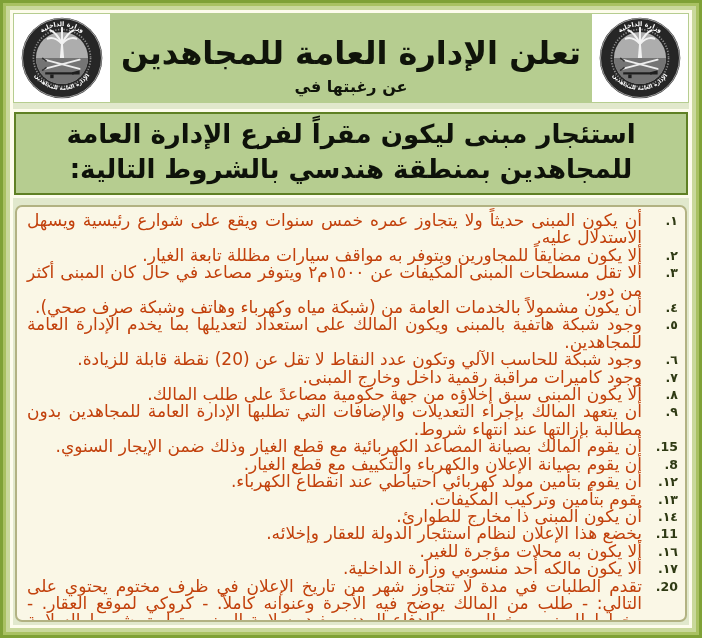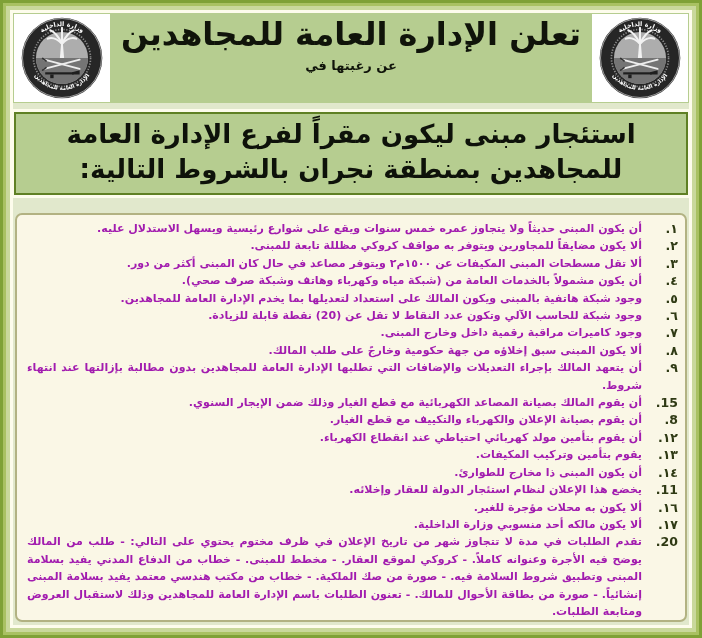--- a/index.html
+++ b/index.html
@@ -7,43 +7,43 @@
   .page{width:702px;height:638px;background:var(--frame_dark,#7fa136);padding:3px;
         font-family:"DejaVu Sans","Liberation Sans",sans-serif;direction:rtl;}
   .f2{width:100%;height:100%;background:var(--frame_mid,#a9c162);padding:3px;}
   .f3{width:100%;height:100%;background:var(--frame_light,#c9d89b);padding:4px;}
   .f4{width:100%;height:100%;background:var(--frame_white,#fdfcec);padding:3px;}
   .content{width:100%;height:100%;background:var(--page_bg,#e1e8cc);position:relative;
            display:flex;flex-direction:column;overflow:hidden;}
 
   .header-band{height:90px;background:var(--band_bg,#b6cd90);position:relative;
                text-align:center;flex:0 0 auto;}
-  .ann-title{font-size:32px;font-weight:bold;color:#10140a;padding-top:2px;line-height:38px;letter-spacing:0;}
-  .ann-subtitle{font-size:13px;font-weight:bold;color:#10140a;margin-top:5px;}
+  .ann-title{font-size:32px;font-weight:bold;color:#10140a;padding-top:21px;line-height:38px;letter-spacing:0;}
+  .ann-subtitle{font-size:16px;font-weight:bold;color:#10140a;margin-top:5px;}
 
   .emblem-box{position:absolute;top:1px;width:96px;height:88px;background:#ffffff;
               display:flex;align-items:center;justify-content:center;}
   .emblem-box.left{left:1px;}
   .emblem-box.right{right:1px;}
   .emblem-box svg{width:84px;height:84px;}
 
-  .subject-box{margin:9px 1px 8px;background:var(--band_bg,#b6cd90);
+  .subject-box{margin:9px 1px 0;background:var(--band_bg,#b6cd90);
                border:2px solid var(--subject_border,#5f8024);
                outline:3px solid var(--frame_white,#fdfcec);
                text-align:center;padding:3px 4px 6px;flex:0 0 auto;}
   .subject-line{font-size:26px;font-weight:bold;color:#0e120a;line-height:35px;}
 
   .conditions-box{flex:1 1 auto;margin:10px 2px 3px;background:var(--list_bg,#faf7e6);
                   border:2px solid var(--list_border,#b2b282);border-radius:7px;
                   padding:5px 7px 4px 8px;overflow:hidden;}
   .cond-item{display:flex;direction:rtl;}
   .cond-item .num{flex:0 0 30px;font-size:12.5px;line-height:17.4px;font-weight:bold;
                   color:#2f3a14;text-align:right;white-space:nowrap;}
-  .cond-item .txt{flex:1 1 auto;font-size:11px;line-height:17.4px;font-weight:bold;
-                  color:#a21caf;text-align:justify;padding-right:6px;padding-left:2px;}
+  .cond-item .txt{flex:1 1 auto;font-size:17px;line-height:17.4px;font-weight:normal;
+                  color:#c2410c;text-align:justify;padding-right:6px;padding-left:2px;}
 </style>
 </head>
 <body>
 
 <div class="page">
  <div class="f2">
   <div class="f3">
    <div class="f4">
     <div class="content">
 
@@ -125,33 +125,33 @@
             </text>
             <text font-size="6.5" fill="#ffffff" font-weight="bold">
               <textPath href="#arcB2" startOffset="50%" text-anchor="middle">الإدارة العامة للمجاهدين</textPath>
             </text>
           </svg>
         </div>
       </div>
 
       <div class="subject-box">
         <div class="subject-line">استئجار مبنى ليكون مقراً لفرع الإدارة العامة</div>
-        <div class="subject-line">للمجاهدين بمنطقة نجران بالشروط التالية:</div>
+        <div class="subject-line">للمجاهدين بمنطقة هندسي بالشروط التالية:</div>
       </div>
 
       <div class="conditions-box">
         <div>
   <div class="cond-item">
     <span class="num">١.</span>
     <span class="txt">أن يكون المبنى حديثاً ولا يتجاوز عمره خمس سنوات ويقع على شوارع رئيسية ويسهل الاستدلال عليه.</span>
   </div>
 
   <div class="cond-item">
     <span class="num">٢.</span>
-    <span class="txt">ألا يكون مضايقاً للمجاورين ويتوفر به مواقف كروكي مظللة تابعة للمبنى.</span>
+    <span class="txt">ألا يكون مضايقاً للمجاورين ويتوفر به مواقف سيارات مظللة تابعة الغيار.</span>
   </div>
 
   <div class="cond-item">
     <span class="num">٣.</span>
     <span class="txt">ألا تقل مسطحات المبنى المكيفات عن ١٥٠٠م٢ ويتوفر مصاعد في حال كان المبنى أكثر من دور.</span>
   </div>
 
   <div class="cond-item">
     <span class="num">٤.</span>
     <span class="txt">أن يكون مشمولاً بالخدمات العامة من (شبكة مياه وكهرباء وهاتف وشبكة صرف صحي).</span>
@@ -167,21 +167,21 @@
     <span class="txt">وجود شبكة للحاسب الآلي وتكون عدد النقاط لا تقل عن (20) نقطة قابلة للزيادة.</span>
   </div>
 
   <div class="cond-item">
     <span class="num">٧.</span>
     <span class="txt">وجود كاميرات مراقبة رقمية داخل وخارج المبنى.</span>
   </div>
 
   <div class="cond-item">
     <span class="num">٨.</span>
-    <span class="txt">ألا يكون المبنى سبق إخلاؤه من جهة حكومية وخارجً على طلب المالك.</span>
+    <span class="txt">ألا يكون المبنى سبق إخلاؤه من جهة حكومية مصاعدً على طلب المالك.</span>
   </div>
 
   <div class="cond-item">
     <span class="num">٩.</span>
     <span class="txt">أن يتعهد المالك بإجراء التعديلات والإضافات التي تطلبها الإدارة العامة للمجاهدين بدون مطالبة بإزالتها عند انتهاء شروط.</span>
   </div>
 
   <div class="cond-item">
     <span class="num">15.</span>
     <span class="txt">أن يقوم المالك بصيانة المصاعد الكهربائية مع قطع الغيار وذلك ضمن الإيجار السنوي.</span>

